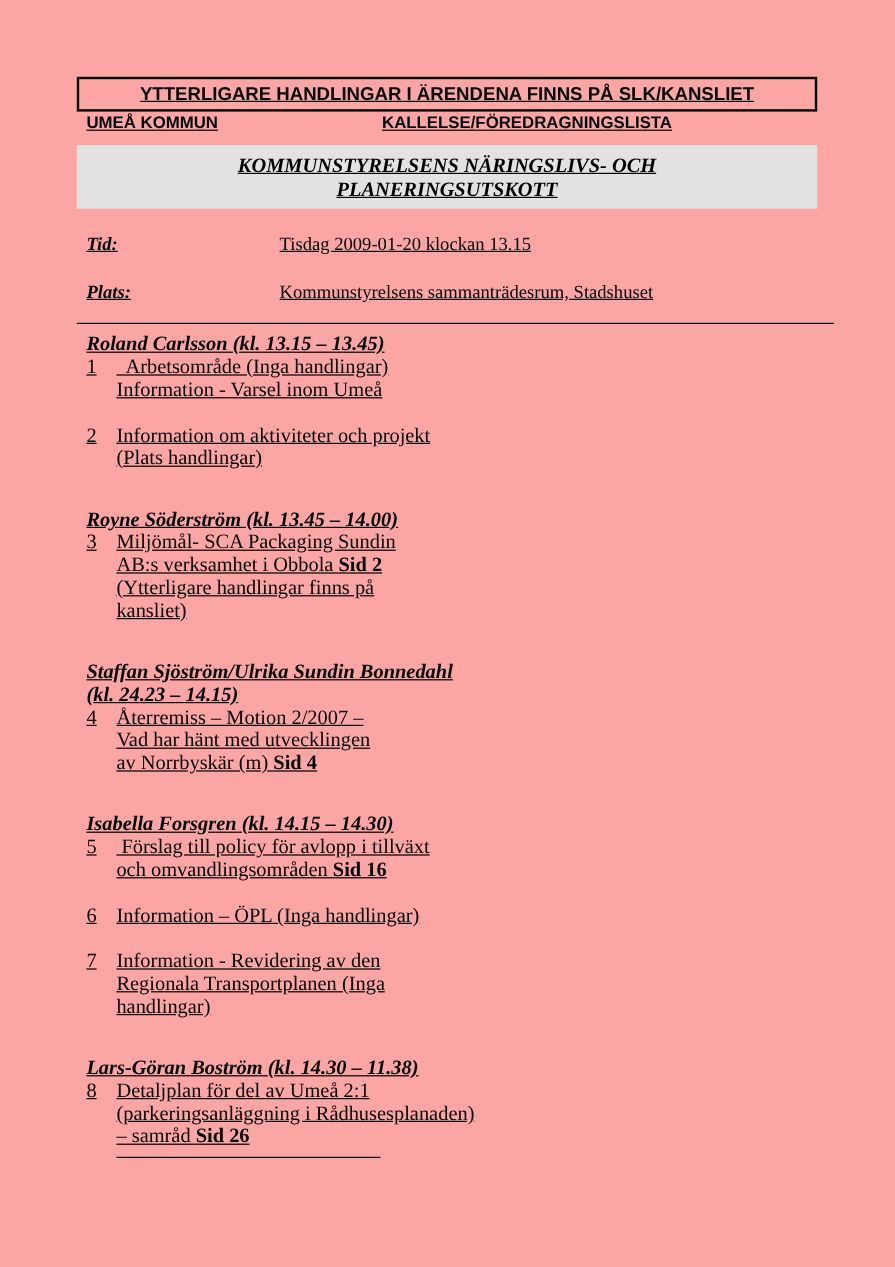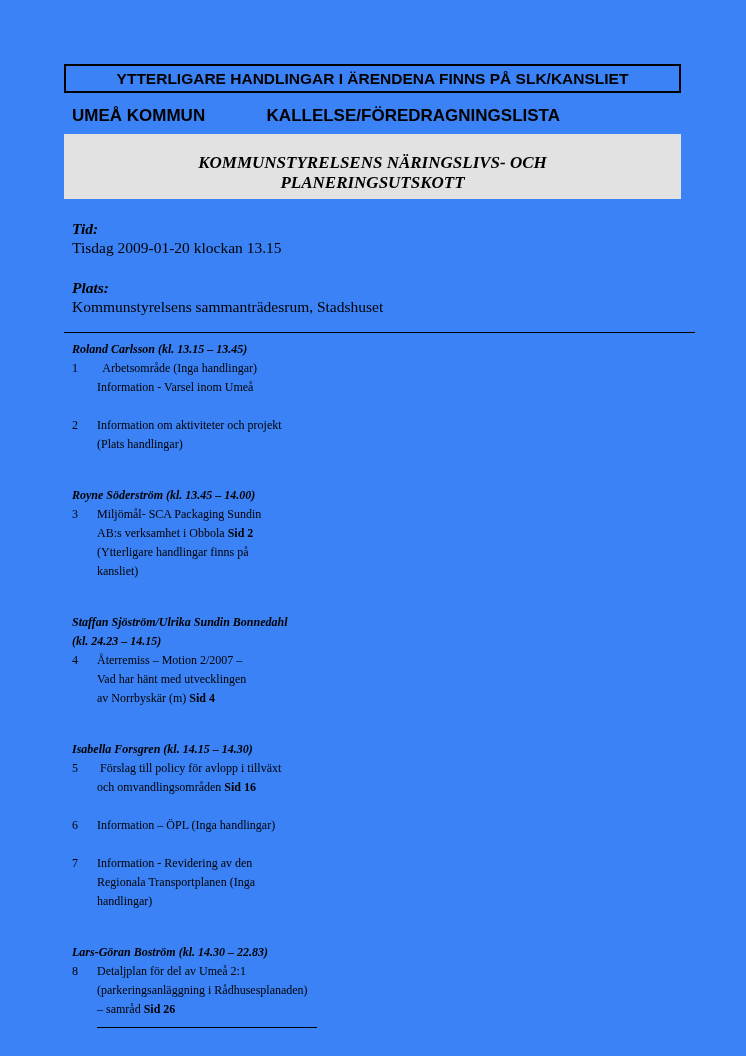--- a/index.html
+++ b/index.html
@@ -9,70 +9,71 @@
     height: 1056px;
     font-family: "Liberation Serif", serif;
     color: #000;
     position: relative;
     overflow: hidden;
   }
   .page {
     width: 746px;
     height: 1056px;
     padding: 64px 51px 0 64px;
-    background: #3b82f6;
+    background: #fca5a5;
+    text-decoration: underline;
   }
   
   .banner {
     width: 617px;
     border: 2px solid #000;
     text-align: center;
     font-family: "Liberation Sans", sans-serif;
     font-weight: bold;
     font-size: 15.5px;
     line-height: 19px;
     padding: 3px 8px;
   }
   .inner { padding-left: 8px; }
   
   .header-row {
     display: flex;
-    margin-top: 13px;
+    margin-top: 0;
     font-family: "Liberation Sans", sans-serif;
     font-weight: bold;
-    font-size: 17px;
+    font-size: 14px;
     line-height: 19px;
   }
   .header-right { margin-left: auto; margin-right: 135px; }
   
   .committee-box {
     width: 617px;
     background: #e2e2e2;
     margin-top: 9px;
     text-align: center;
     font-weight: bold;
     font-style: italic;
     font-size: 17px;
     line-height: 20px;
-    padding: 19px 0 6px 0;
+    padding: 7px 0 6px 0;
   }
   
   .meta { margin-top: 20px; font-size: 15.5px; line-height: 19px; }
-  .meta-row { display: flex; flex-direction: column; }
+  .meta-row { display: flex; }
   .meta-row + .meta-row { margin-top: 21px; }
   .meta-label { width: 161px; font-weight: bold; font-style: italic; flex-shrink: 0; }
   .meta-value { white-space: pre; }
   
   .divider {
     margin-top: 16px;
     width: 631px;
     border-top: 1.5px solid #000;
   }
   
-  .sections { margin-top: 7px; font-size: 12px; line-height: 19px; }
+  .sections { margin-top: 7px; font-size: 17px; line-height: 19px; }
   .section + .section { margin-top: 32px; }
   .section-heading {
     font-weight: bold;
     font-style: italic;
     white-space: pre;
   }
   .item { display: flex; margin-top: 19px; }
   .section-heading + .item { margin-top: 0; }
   .item-number { width: 25px; flex-shrink: 0; }
   .item-line { white-space: pre; }
@@ -182,21 +183,21 @@
           <div class="item">
             <div class="item-number">7</div>
             <div class="item-body">
               <div class="item-line"><span>Information - Revidering av den</span></div>
               <div class="item-line"><span>Regionala Transportplanen (Inga</span></div>
               <div class="item-line"><span>handlingar)</span></div>
             </div>
           </div>
         </div>
         <div class="section">
-          <div class="section-heading">Lars-Göran Boström (kl. 14.30 – 22.83)</div>
+          <div class="section-heading">Lars-Göran Boström (kl. 14.30 – 11.38)</div>
           <div class="item">
             <div class="item-number">8</div>
             <div class="item-body">
               <div class="item-line"><span>Detaljplan för del av Umeå 2:1</span></div>
               <div class="item-line"><span>(parkeringsanläggning i Rådhusesplanaden)</span></div>
               <div class="item-line"><span>– samråd </span><span class="bold">Sid 26</span></div>
             </div>
           </div>
         </div>
       </div>

